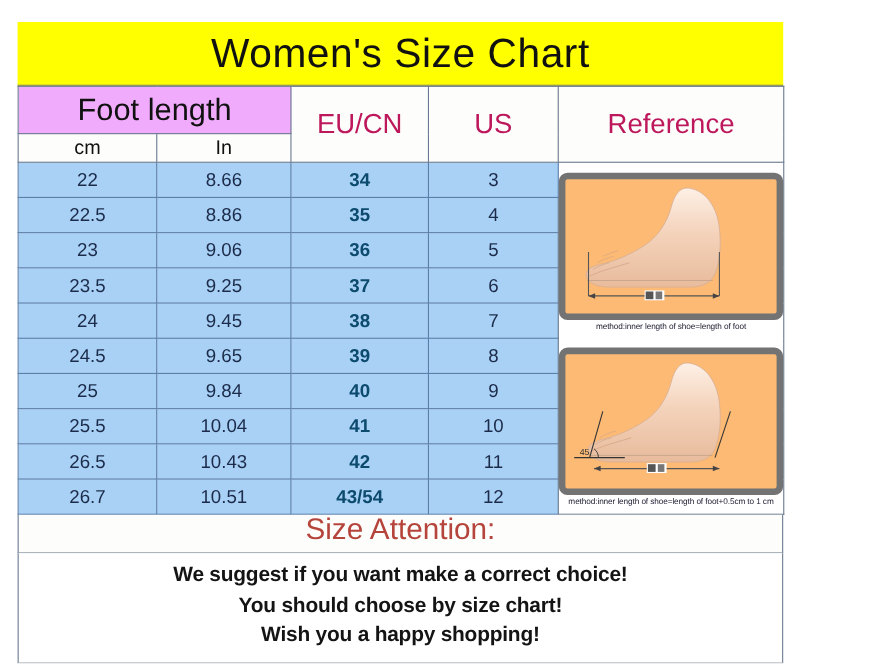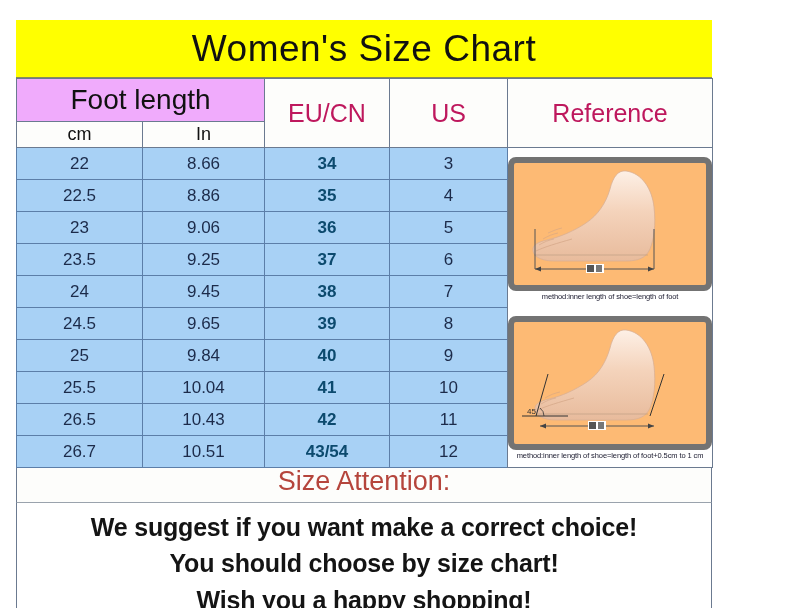--- a/index.html
+++ b/index.html
@@ -149,21 +149,21 @@
   .notes-block {
     border-left: 1px solid #6b7a90;
     border-right: 1px solid #6b7a90;
     border-bottom: 1px solid #bfc4ca;
     background: #ffffff;
     padding: 6px 0 10px 0;
     box-sizing: border-box;
     text-align: center;
   }
   .notes-block .note-line {
-    font-size: 25px;
+    font-size: 19px;
     font-weight: bold;
     color: #141414;
     line-height: 1.45;
     letter-spacing: -0.2px;
   }
 </style>
 </head>
 <body>
 
 <div class="sheet">

